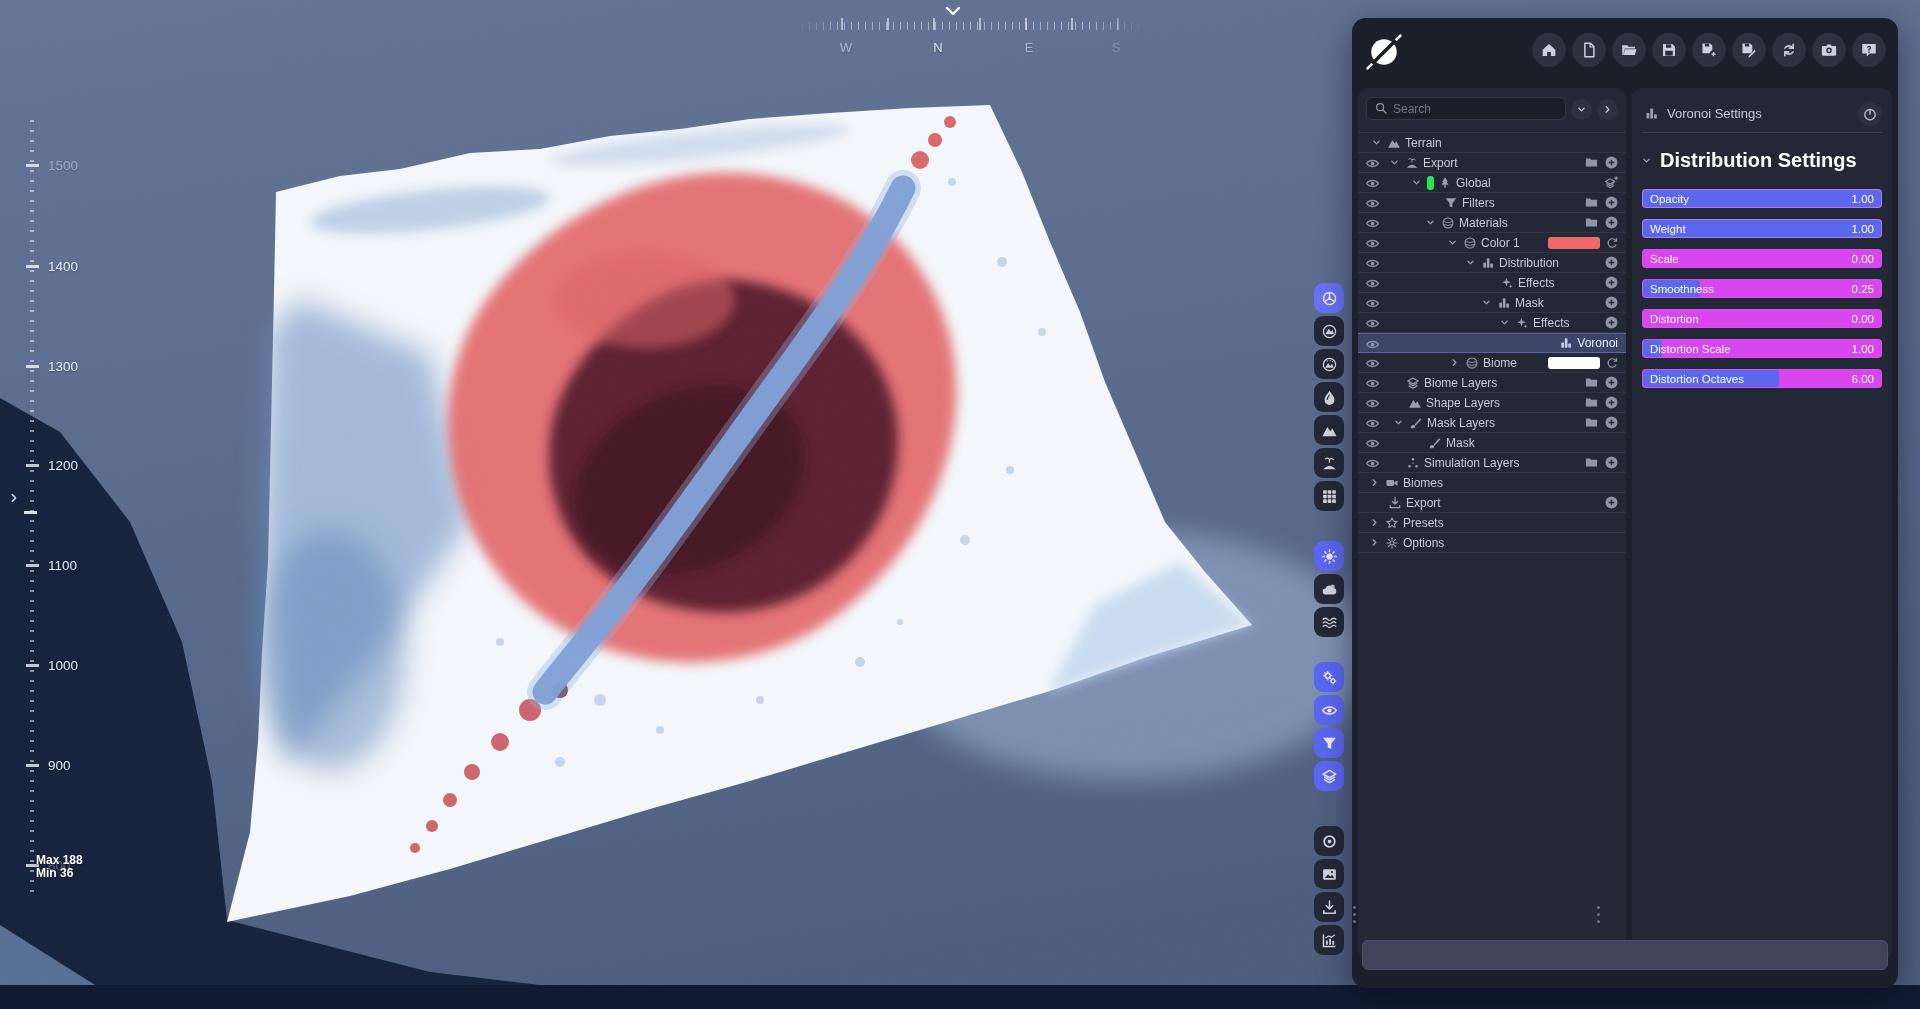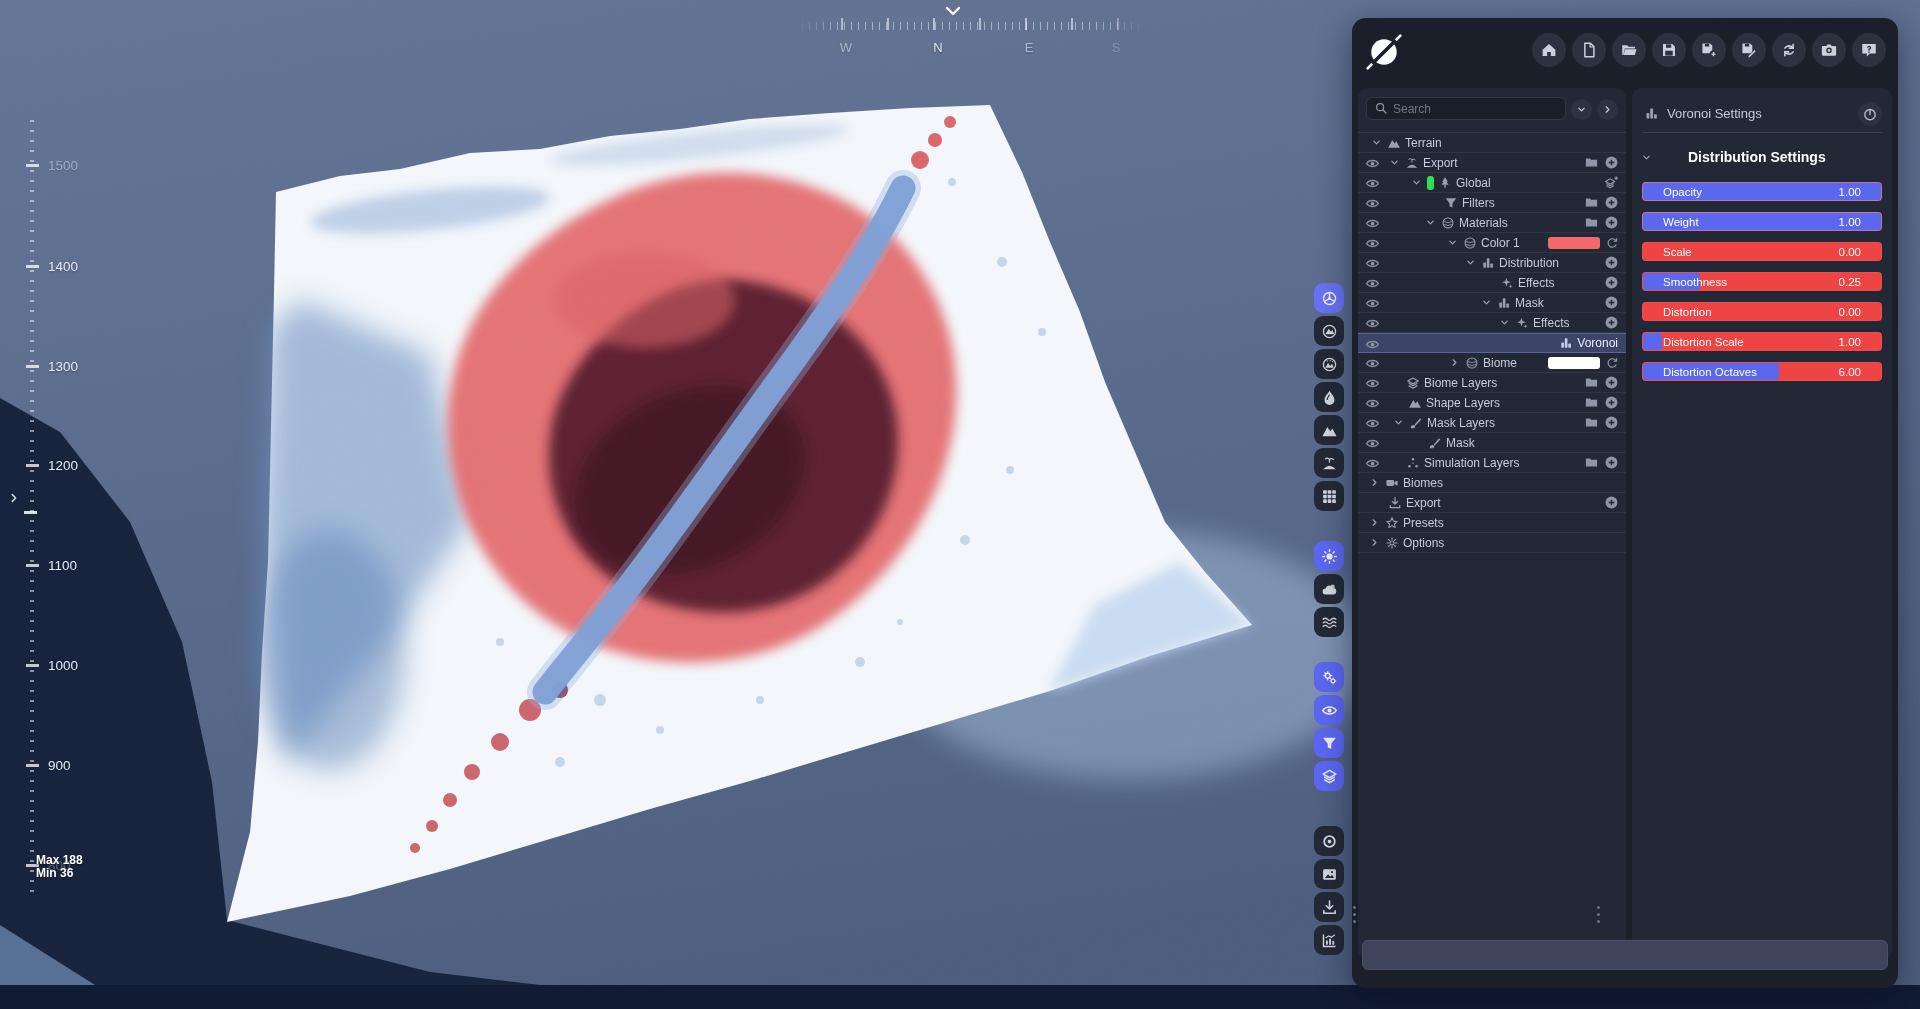--- a/index.html
+++ b/index.html
@@ -106,25 +106,25 @@
   
   #insp-head { display:flex; align-items:center; gap:8px; padding:13px 10px 0 12px; height:38px; }
   #insp-head svg.hico { width:15px; height:15px; color:#9aa0b0; }
   #insp-title { font-size:13px; color:#c6cbd6; flex:1; }
   #power-btn { width:24px; height:24px; border-radius:50%; background:#2d3240; color:#b9bec9;
                display:flex; align-items:center; justify-content:center; cursor:pointer; }
   #power-btn svg { width:16px; height:16px; }
   #insp-div { margin:6px 10px 0 10px; border-top:1px solid #3a4052; }
   #section-head { display:flex; align-items:center; gap:7px; padding:16px 10px 0 8px; cursor:pointer; }
   #section-head svg { width:13px; height:13px; color:#9aa0b0; }
-  #section-title { font-size:14px; font-weight:bold; color:#fff;margin-left:28px; }
+  #section-title { font-size:20px; font-weight:bold; color:#fff; }
   #sliders { padding:17px 10px 0 10px; }
-  .slider { position:relative; height:19px; background:#ef4444; border:1px solid rgba(255,255,255,.05);
+  .slider { position:relative; height:19px; background:#d946ef; border:1px solid rgba(255,255,255,.05);
             border-radius:4px; margin-bottom:11px; display:flex; align-items:center;
-            justify-content:space-between; padding:0 20px; overflow:hidden; cursor:ew-resize; }
+            justify-content:space-between; padding:0 7px; overflow:hidden; cursor:ew-resize; }
   .sfill { position:absolute; left:0; top:0; bottom:0; background:#5b68ee; border-radius:3px; }
   .slabel, .svalue { position:relative; font-size:11.5px; color:#fff; z-index:1; }
   .slider.full { border:1px solid rgba(150,160,255,.55); }
 
   #statusbar { position:absolute; left:10px; right:10px; bottom:18px; height:30px;
                background:#3e455a; border-radius:6px; border:1px solid #4a5168; }
 
   
   #bottomstrip { position:absolute; left:0; right:0; top:985px; height:24px; background:#111b33; z-index:1; }
 </style>

